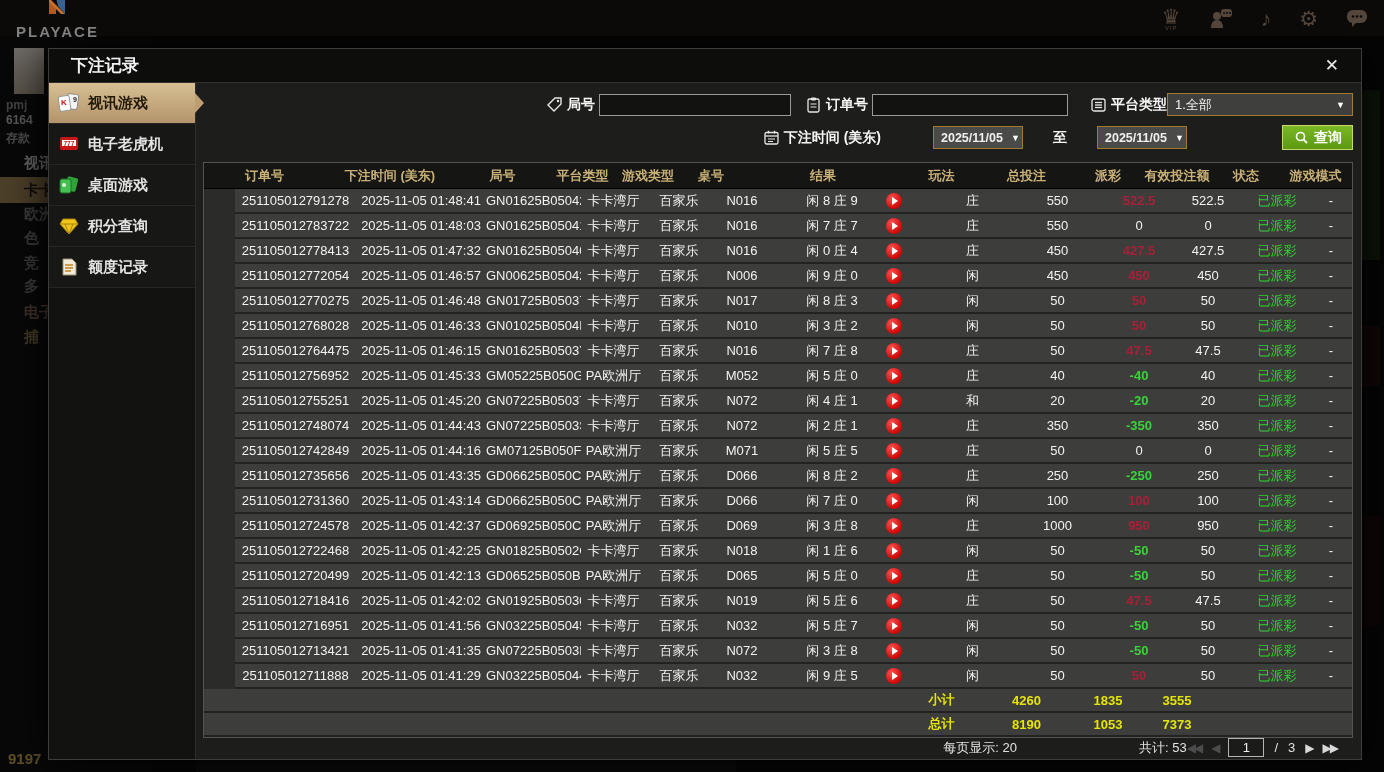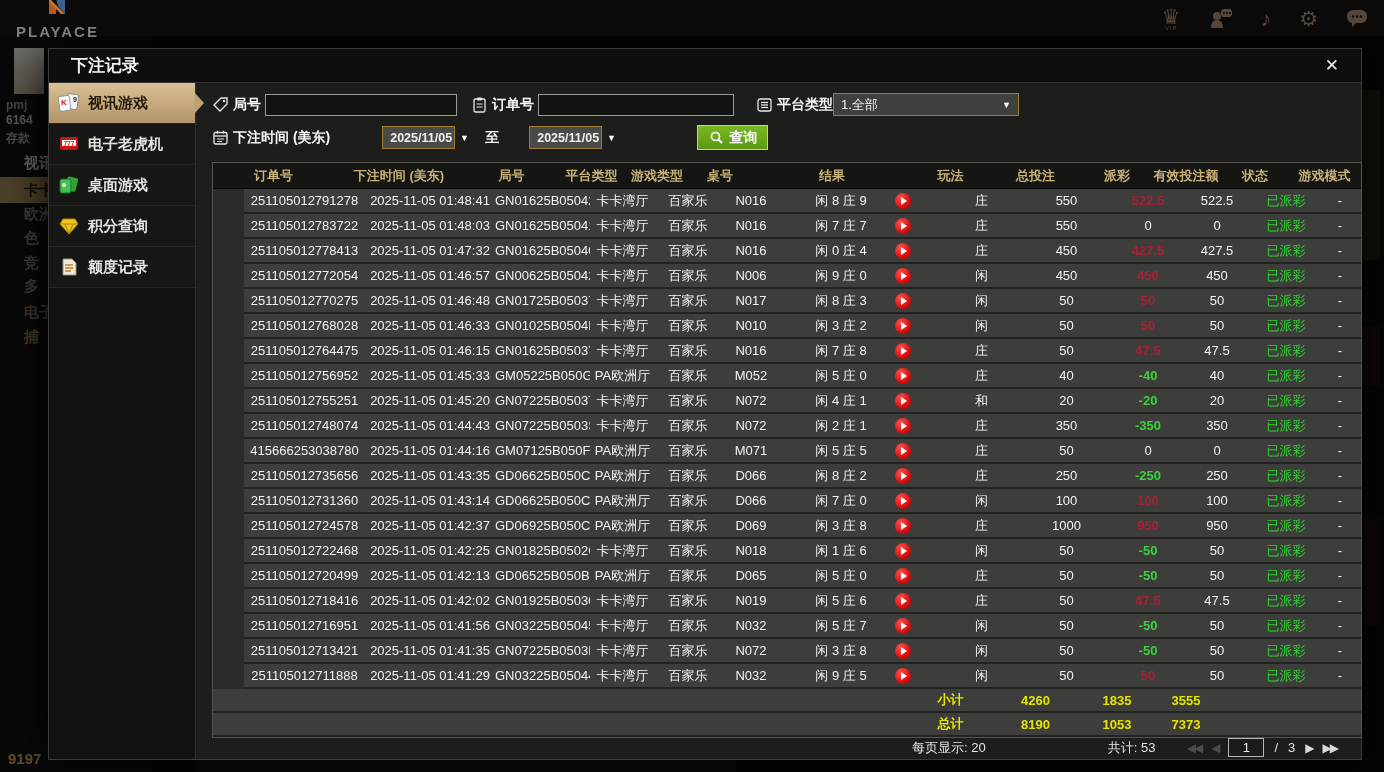--- a/index.html
+++ b/index.html
@@ -41,30 +41,30 @@
   
   .tab-col { width:147px; background:#121210; border-right:1px solid #2d2d2b; }
   .tab { position:relative; height:41px; display:flex; align-items:center; gap:8px; padding-left:9px;
          background:#171715; border-bottom:1px solid #262624; color:#e3e3e3; font-size:15px; font-weight:bold; cursor:pointer; }
   .tab .ticon { width:22px; height:20px; flex:0 0 22px; display:flex; align-items:center; justify-content:center; }
   .tab.active { background:linear-gradient(#d8bf94,#b3946a); color:#241a08; }
   .tab.active::after { content:""; position:absolute; right:-9px; top:50%; transform:translateY(-50%);
                        border-top:10px solid transparent; border-bottom:10px solid transparent; border-left:9px solid #bd9f72; z-index:12; }
 
   
-  .content { flex:1; padding:10px 8px 4px 16px; display:flex; flex-direction:column; min-width:0; }
+  .content { flex:1; padding:10px 8px 4px 16px; display:flex; flex-direction:column; min-width:0;align-items:flex-end; }
   .frow { display:flex; align-items:center; margin-bottom:9px; }
   .flabel { color:#f5f5f5; font-size:14px; font-weight:bold; display:flex; align-items:center; gap:4px; white-space:nowrap; }
   .ficon { width:17px; height:16px; display:flex; align-items:center; justify-content:center; }
   .txt-input { width:192px; height:22px; background:#121210; border:1px solid #9a9a98; color:#eee;
                font-size:13px; padding:0 5px; margin-left:4px; }
   .select-box { height:23px; background:#3f3f3d; border:1px solid #a07a2e; color:#f0f0f0; font-size:13px;
                 display:inline-flex; align-items:center; justify-content:space-between; padding:0 7px; cursor:pointer; }
   .select-box .car { font-size:9px; color:#fff; margin-left:8px; }
-  .datebox { width:73px; font-weight:bold; font-size:12.5px; background:#4a4a48; }
+  .datebox { width:90px; font-weight:bold; font-size:12.5px; background:#4a4a48; }
   .platformbox { width:186px; }
   .zhi { color:#f5f5f5; font-size:14px; font-weight:bold; margin:0 30px; }
   .btn-search { height:25px; padding:0 10px; background:linear-gradient(#79b822,#5d9812); border:1px solid #c9d86b;
                 color:#fff; font-size:14px; font-weight:bold; display:inline-flex; align-items:center; gap:4px; cursor:pointer; }
 
   
   .btable { width:1150px; border:1px solid #55544f; background:#2b2b29; margin-top:3px; }
   .grid { display:grid; grid-template-columns:121px 130px 95px 65px 66px 60px 164px 73px 97px 66px 72px 66px auto; align-items:center; }
   .thead { height:26px; background:#151513; color:#c9b176; font-size:13px; font-weight:bold; border-bottom:1px solid #000; }
   .thead > div { text-align:center; }
@@ -514,21 +514,21 @@
                   </div>
                 </div>
                 <div>庄</div>
                 <div>350</div>
                 <div class="v-loss">-350</div>
                 <div>350</div>
                 <div class="v-paid">已派彩</div>
                 <div>-</div>
               </div>
               <div class="trow grid">
-                <div>415666253038780</div>
+                <div>251105012742849</div>
                 <div>2025-11-05 01:44:16</div>
                 <div>GM07125B050F0</div>
                 <div>PA欧洲厅</div>
                 <div>百家乐</div>
                 <div>M071</div>
                 <div class="c-result">
                   <div>闲 5 庄 5</div>
                   <div class="play-btn">
                     <div class="play-tri"></div>
                   </div>

